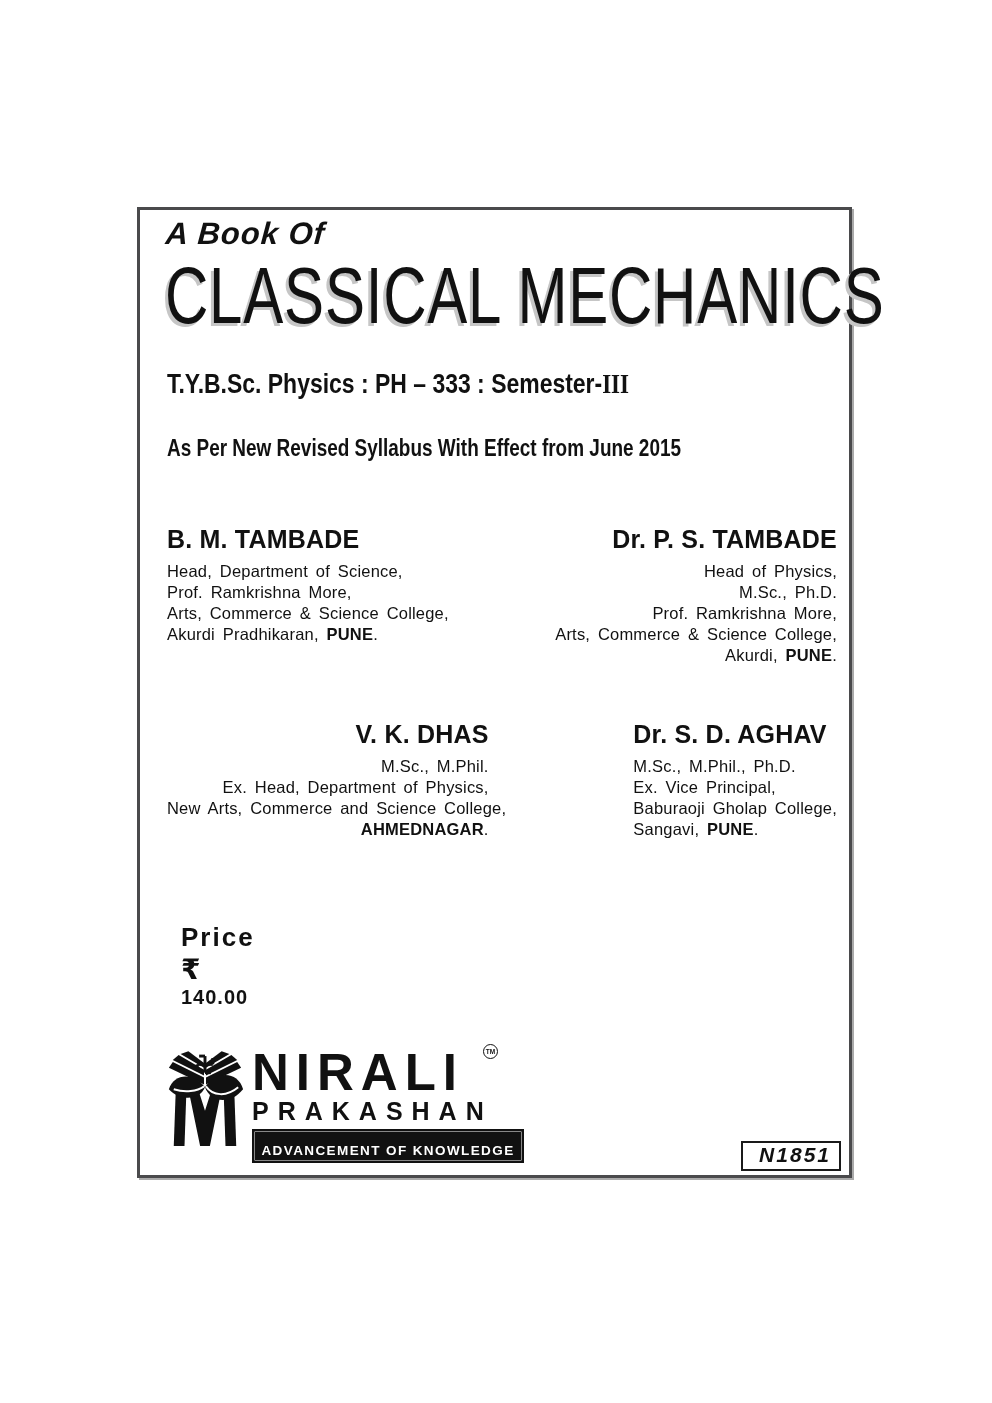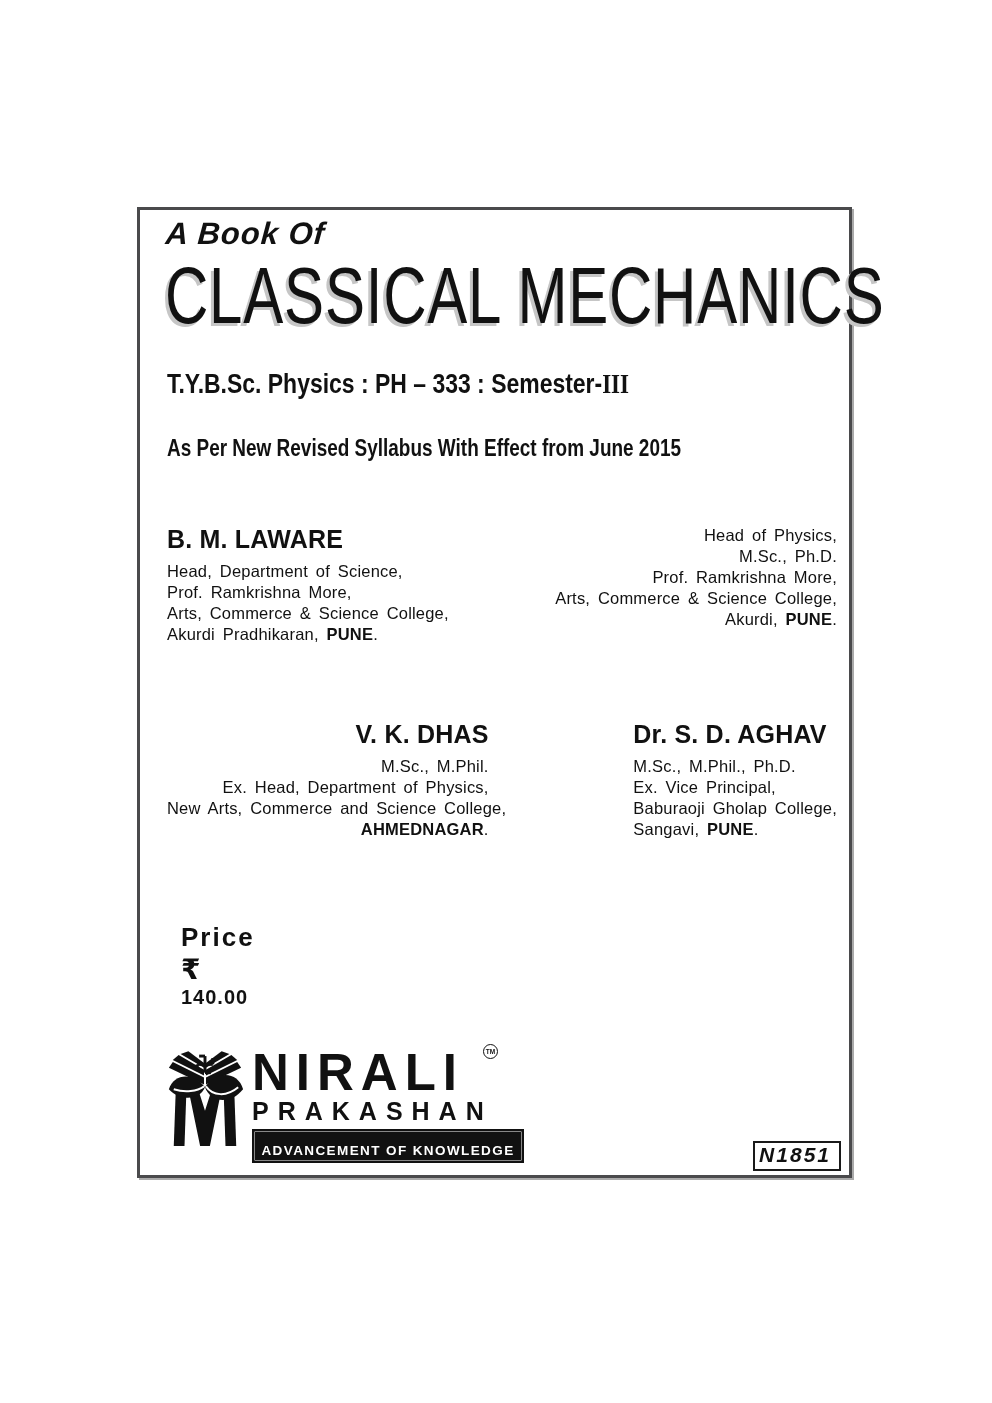--- a/index.html
+++ b/index.html
@@ -108,21 +108,21 @@
     padding:13px 4px 4px 4px;
     width:272px;
     border:1px solid #111;
     box-shadow:inset 0 0 0 1.5px #111, inset 0 0 0 2px #fff;
   }
 
   .code-badge {
     position:absolute; right:8px; bottom:4px;
     border:2.5px solid #1a1a1a;
     background:#ffffff;
-    padding:0px 8px 2px 4px;
+    padding:0px 8px 2px 16px;
     font-size:21px; font-weight:bold; font-style:italic;
     letter-spacing:2px;
   }
 </style>
 </head>
 <body>
 
 <div class="page">
   <div class="main-box">
     <div class="inner">
@@ -130,29 +130,30 @@
       <div class="tagline">A Book Of</div>
 
       <div class="book-title">CLASSICAL MECHANICS</div>
 
       <div class="course-line"><span>T.Y.B.Sc. Physics : PH – 333 : Semester-</span><span class="roman">III</span></div>
 
       <div class="syllabus-line">As Per New Revised Syllabus With Effect from June 2015</div>
 
       <div class="authors-row row1">
         <div class="author">
-          <div class="author-name">B. M. LAWARE</div>
+          <div class="author-name">B. M. TAMBADE</div>
           <div class="author-details">
             <div>Head, Department of Science,</div>
             <div>Prof. Ramkrishna More,</div>
             <div>Arts, Commerce &amp; Science College,</div>
             <div><span>Akurdi Pradhikaran, </span><span class="bold">PUNE</span><span>.</span></div>
           </div>
         </div>
         <div class="author align-right">
+          <div class="author-name">Dr. P. S. TAMBADE</div>
           <div class="author-details">
             <div>Head of Physics,</div>
             <div>M.Sc., Ph.D.</div>
             <div>Prof. Ramkrishna More,</div>
             <div>Arts, Commerce &amp; Science College,</div>
             <div><span>Akurdi, </span><span class="bold">PUNE</span><span>.</span></div>
           </div>
         </div>
       </div>
 

